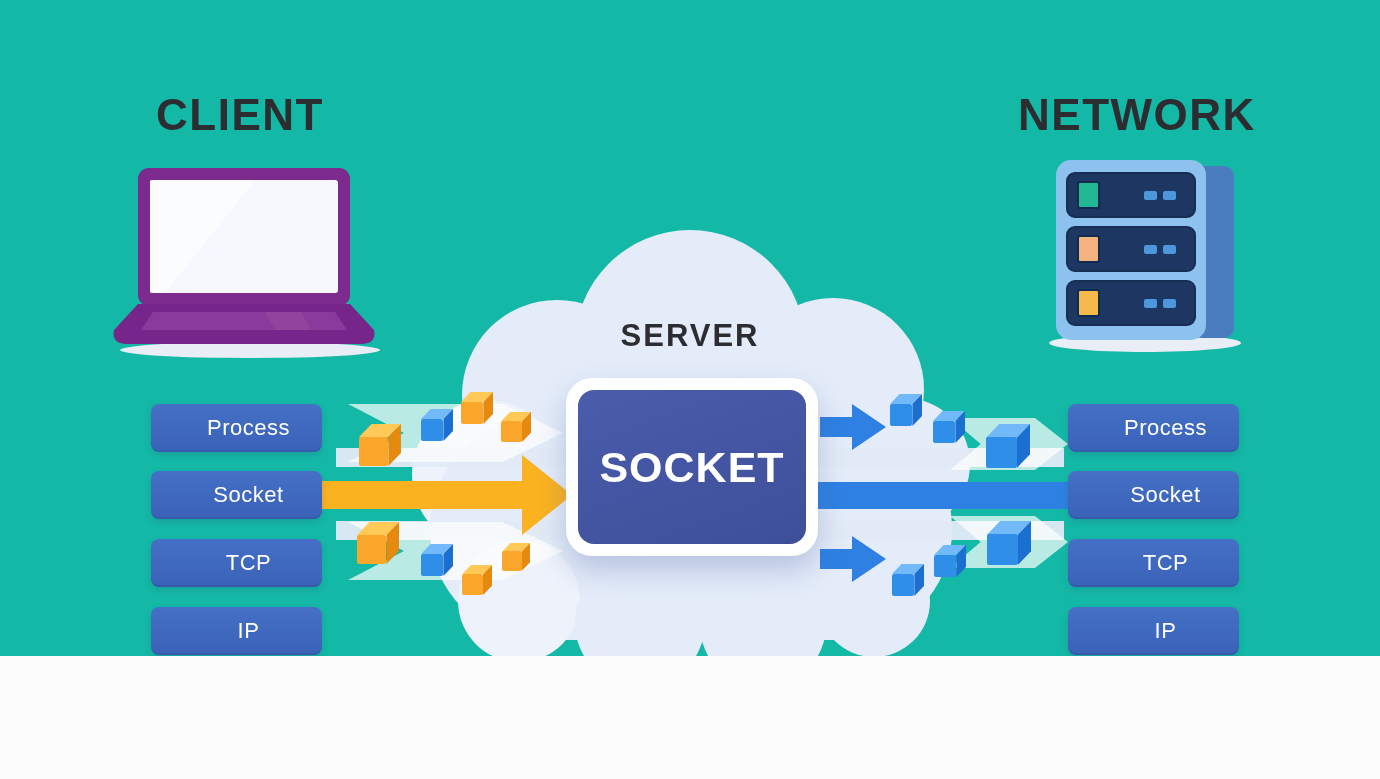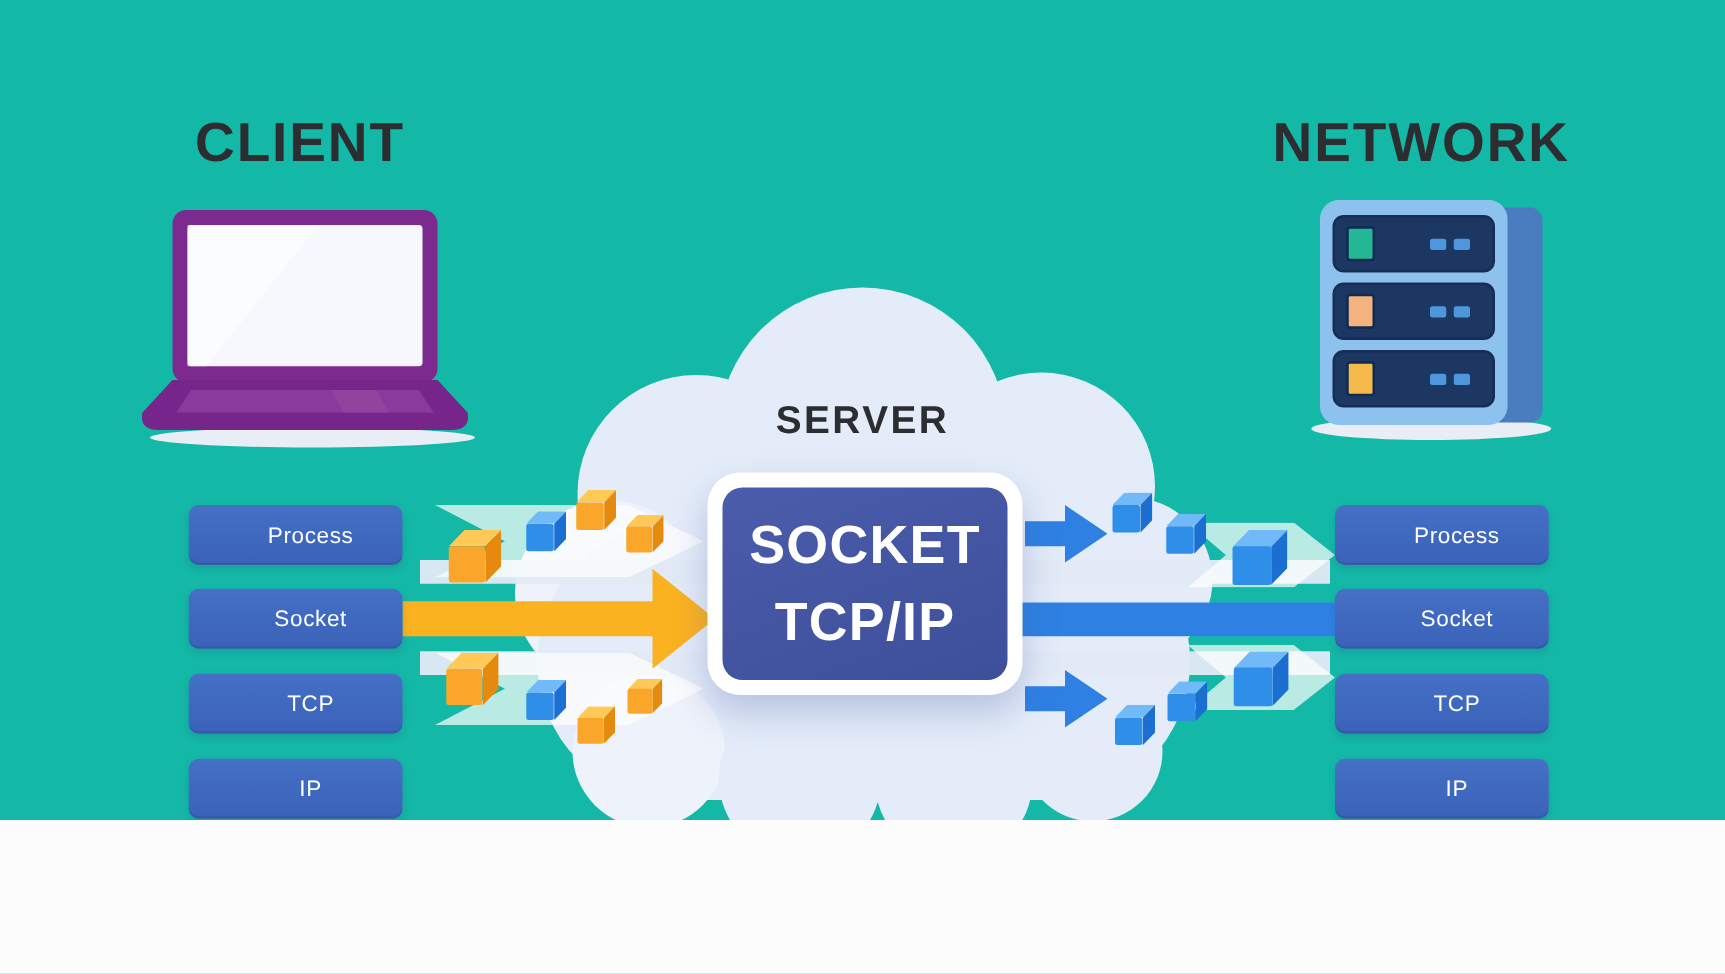--- a/index.html
+++ b/index.html
@@ -23,21 +23,21 @@
 
   
   .chevron { position:absolute; background:#ffffff; opacity:.7;
              clip-path:polygon(0 0,72% 0,100% 50%,72% 100%,0 100%,26% 50%); }
 
   
   .stack-box { position:absolute; width:171px; height:48px; border-radius:8px;
                background:linear-gradient(180deg,#4470c5,#3a62b8);
                box-shadow:0 3px 6px rgba(40,60,120,.18), inset 0 -2px 0 rgba(0,0,0,.08);
                display:flex; align-items:center; justify-content:center;
-               color:#fff; font-size:18px; font-weight:500; letter-spacing:.5px;padding-left:24px; }
+               color:#fff; font-size:22px; font-weight:500; letter-spacing:.5px;padding-left:24px; }
 
   
   #socket-box { position:absolute; left:566px; top:378px; width:252px; height:178px;
                 background:#ffffff; border-radius:26px;
                 box-shadow:0 14px 28px rgba(70,90,160,.28); padding:12px; }
   #socket-box-inner { width:100%; height:100%; border-radius:16px;
                 background:linear-gradient(160deg,#4a5cab,#3e4f9a);
                 display:flex; flex-direction:column; align-items:center; justify-content:center;
                 color:#fff; font-weight:800; font-size:43px; letter-spacing:1px; line-height:1.45; }
 
@@ -217,17 +217,16 @@
   <div>
     <div class="stack-box" style="left:1068px;top:404px;">Process</div>
     <div class="stack-box" style="left:1068px;top:471px;">Socket</div>
     <div class="stack-box" style="left:1068px;top:539px;">TCP</div>
     <div class="stack-box" style="left:1068px;top:607px;">IP</div>
   </div>
 
   <div id="socket-box">
     <div id="socket-box-inner">
       <span>SOCKET</span>
-      <span>TCP/IP</span>
     </div>
   </div>
 
 </div>
 
 </body></html>

